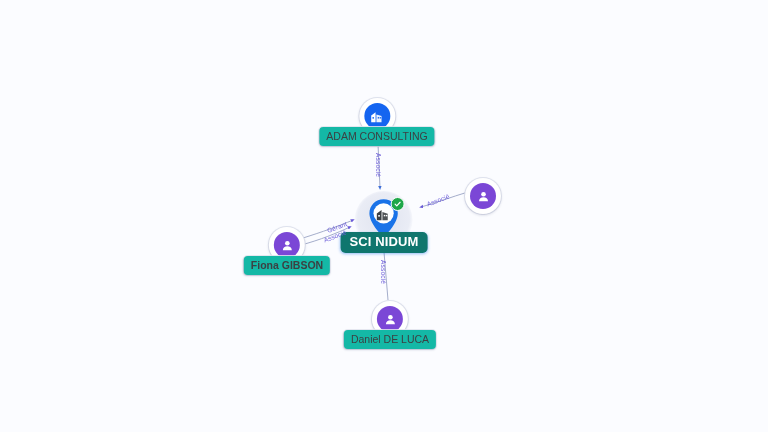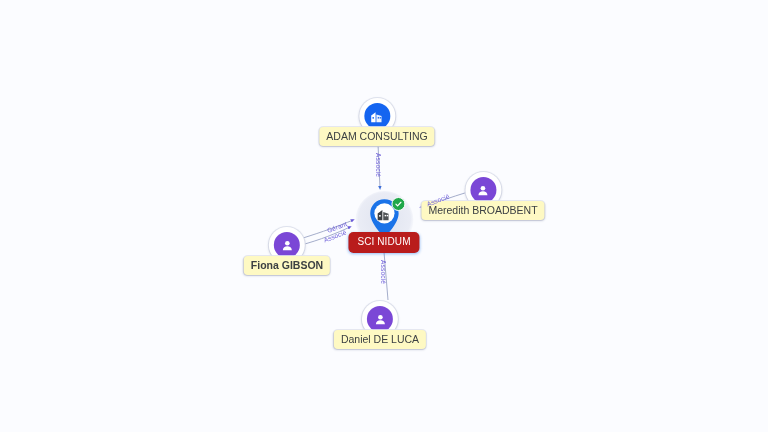--- a/index.html
+++ b/index.html
@@ -47,37 +47,38 @@
   }
   .avatar-disc.person { background: #7b47d6; }
   .avatar-disc.company { background: #1565f0; }
   .avatar-disc svg { display: block; }
 
   
   .chip {
     margin-top: -7px;
     padding: 3px 7px 4px 7px;
     border-radius: 4px;
-    background: #fef9c3;
+    background: #14b8a6;
     color: #3c4043;
     font-size: 10.5px;
     line-height: 12px;
     white-space: nowrap;
     box-shadow: 0 1px 2px rgba(30,40,90,.22), 0 0 0 1px rgba(228,230,240,.85);
     position: relative;
     z-index: 4;
   }
   .chip.selected {
-    background: #b91c1c;
+    background: #0f766e;
     color: #ffffff;
     border-radius: 5px;
     box-shadow: 0 1px 3px rgba(26,115,232,.45);
-    font-size: 10px;
+    font-size: 13px;
     padding: 4px 9px 5px 9px;
     letter-spacing: .1px;
+    font-weight: bold;
   }
 
   
   .pin-node { position: absolute; transform: translate(-50%, -50%);
               display:flex; flex-direction:column; align-items:center; }
   .pin-halo {
     position: relative;
     width: 58px; height: 58px;
     border-radius: 50%;
     background: radial-gradient(circle at 50% 48%, rgba(222,226,238,.95) 0%, rgba(228,231,242,.75) 62%, rgba(236,238,247,0) 72%);
@@ -163,36 +164,35 @@
 
   <div class="node" style="left:483px; top:196px;">
     <div class="avatar-ring">
       <div class="avatar-disc person">
         <svg width="15" height="15" viewBox="0 0 24 24" aria-hidden="true">
           <circle cx="12" cy="8.4" r="3.7" fill="#ffffff"></circle>
           <path d="M4.8 19.4c0-4 3.3-6.1 7.2-6.1s7.2 2.1 7.2 6.1H4.8z" fill="#ffffff"></path>
         </svg>
       </div>
     </div>
-    <div class="chip">Meredith BROADBENT</div>
   </div>
 
   <div class="node" style="left:287px; top:251px;font-weight:bold;">
     <div class="avatar-ring">
       <div class="avatar-disc person">
         <svg width="15" height="15" viewBox="0 0 24 24" aria-hidden="true">
           <circle cx="12" cy="8.4" r="3.7" fill="#ffffff"></circle>
           <path d="M4.8 19.4c0-4 3.3-6.1 7.2-6.1s7.2 2.1 7.2 6.1H4.8z" fill="#ffffff"></path>
         </svg>
       </div>
     </div>
     <div class="chip">Fiona GIBSON</div>
   </div>
 
-  <div class="node" style="left:380px; top:325px;text-align:center;">
+  <div class="node" style="left:390px; top:325px;text-align:center;">
     <div class="avatar-ring">
       <div class="avatar-disc person">
         <svg width="15" height="15" viewBox="0 0 24 24" aria-hidden="true">
           <circle cx="12" cy="8.4" r="3.7" fill="#ffffff"></circle>
           <path d="M4.8 19.4c0-4 3.3-6.1 7.2-6.1s7.2 2.1 7.2 6.1H4.8z" fill="#ffffff"></path>
         </svg>
       </div>
     </div>
     <div class="chip">Daniel DE LUCA</div>
   </div>

